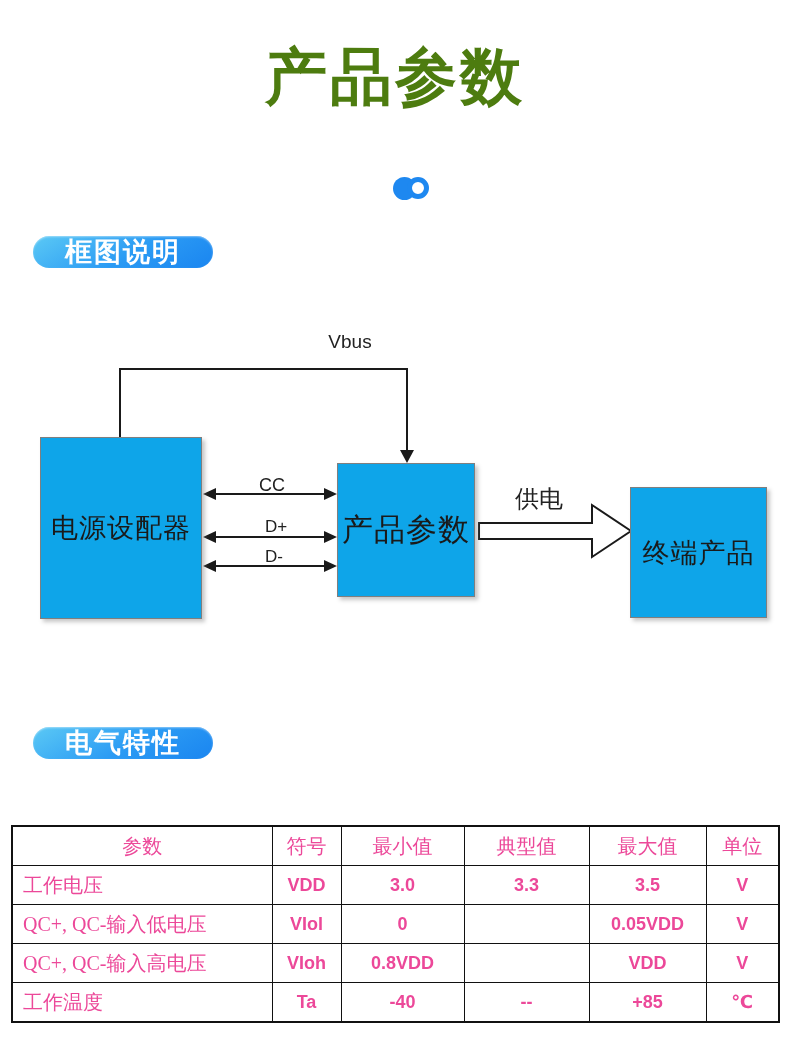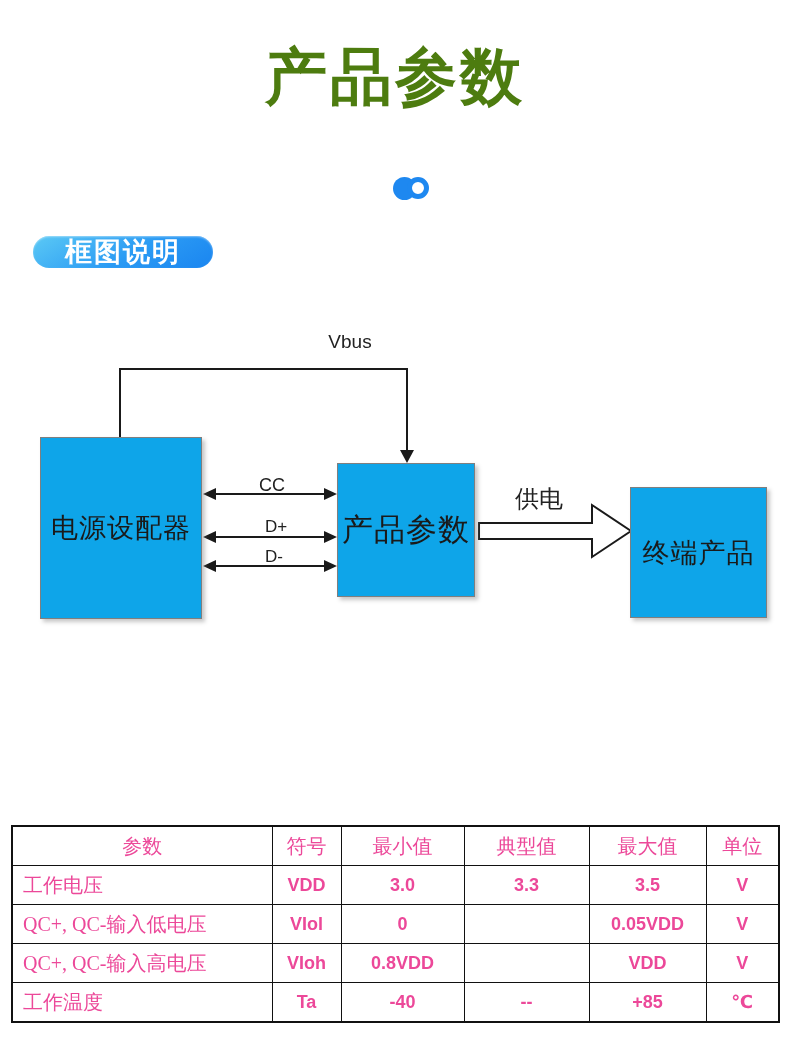--- a/index.html
+++ b/index.html
@@ -102,20 +102,23 @@
   <div class="node node-product">
     <span>终端产品</span>
   </div>
 
   <div class="wire-label lbl-vbus">Vbus</div>
   <div class="wire-label lbl-cc">CC</div>
   <div class="wire-label lbl-dplus">D+</div>
   <div class="wire-label lbl-dminus">D-</div>
   <div class="wire-label lbl-power">供电</div>
 
+  <div class="badge badge-electrical">
+    <span>电气特性</span>
+  </div>
 
   <table class="spec-table">
     <colgroup>
       <col style="width:260px">
         <col style="width:69px">
         <col style="width:123px">
       <col style="width:125px">
         <col style="width:117px">
         <col style="width:73px">
     </colgroup>

